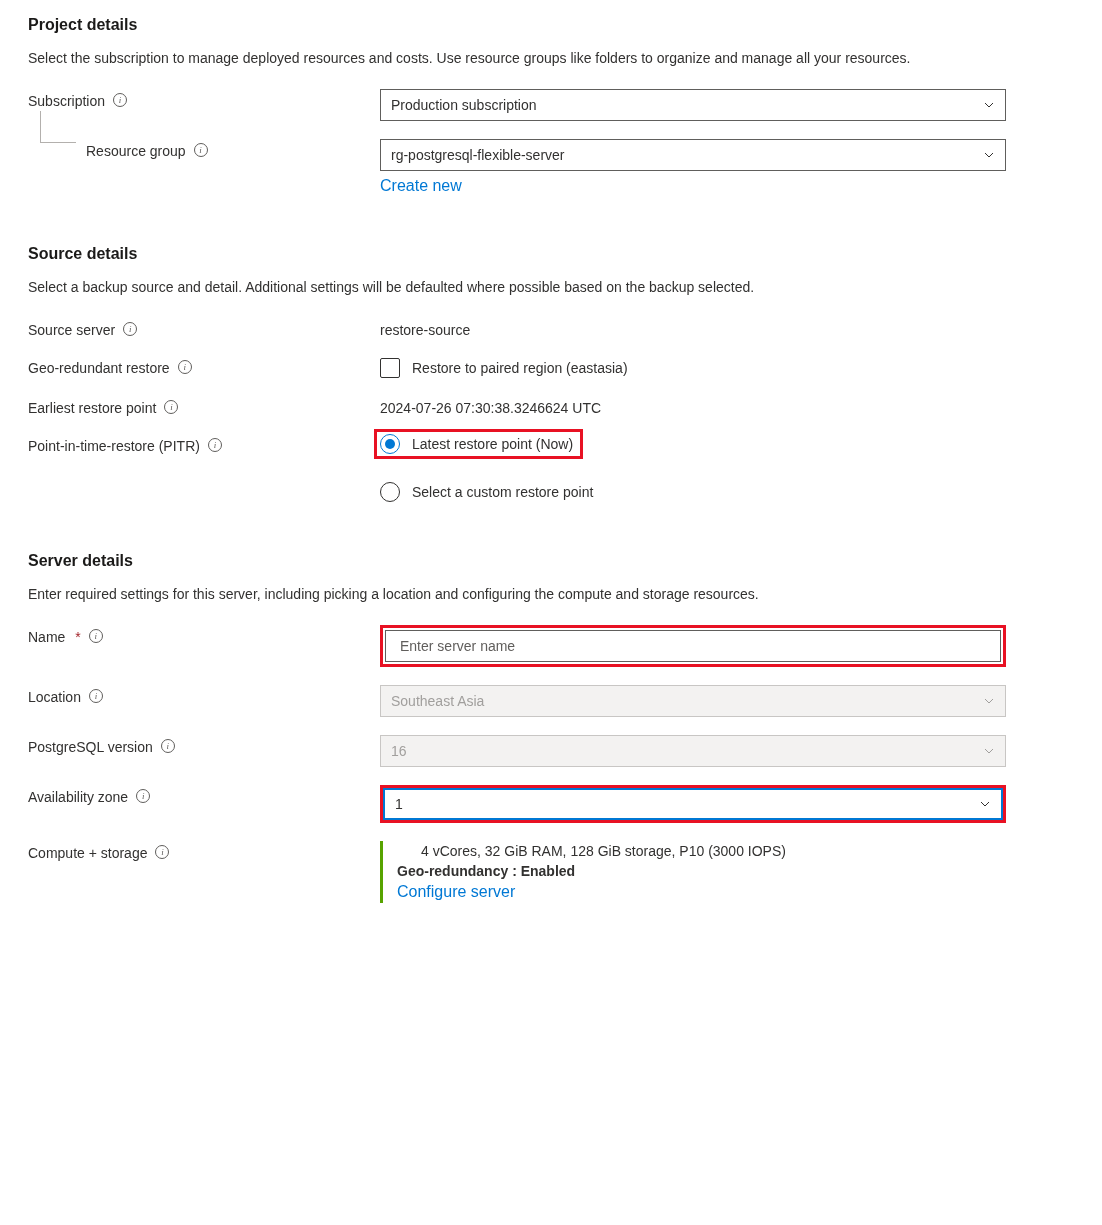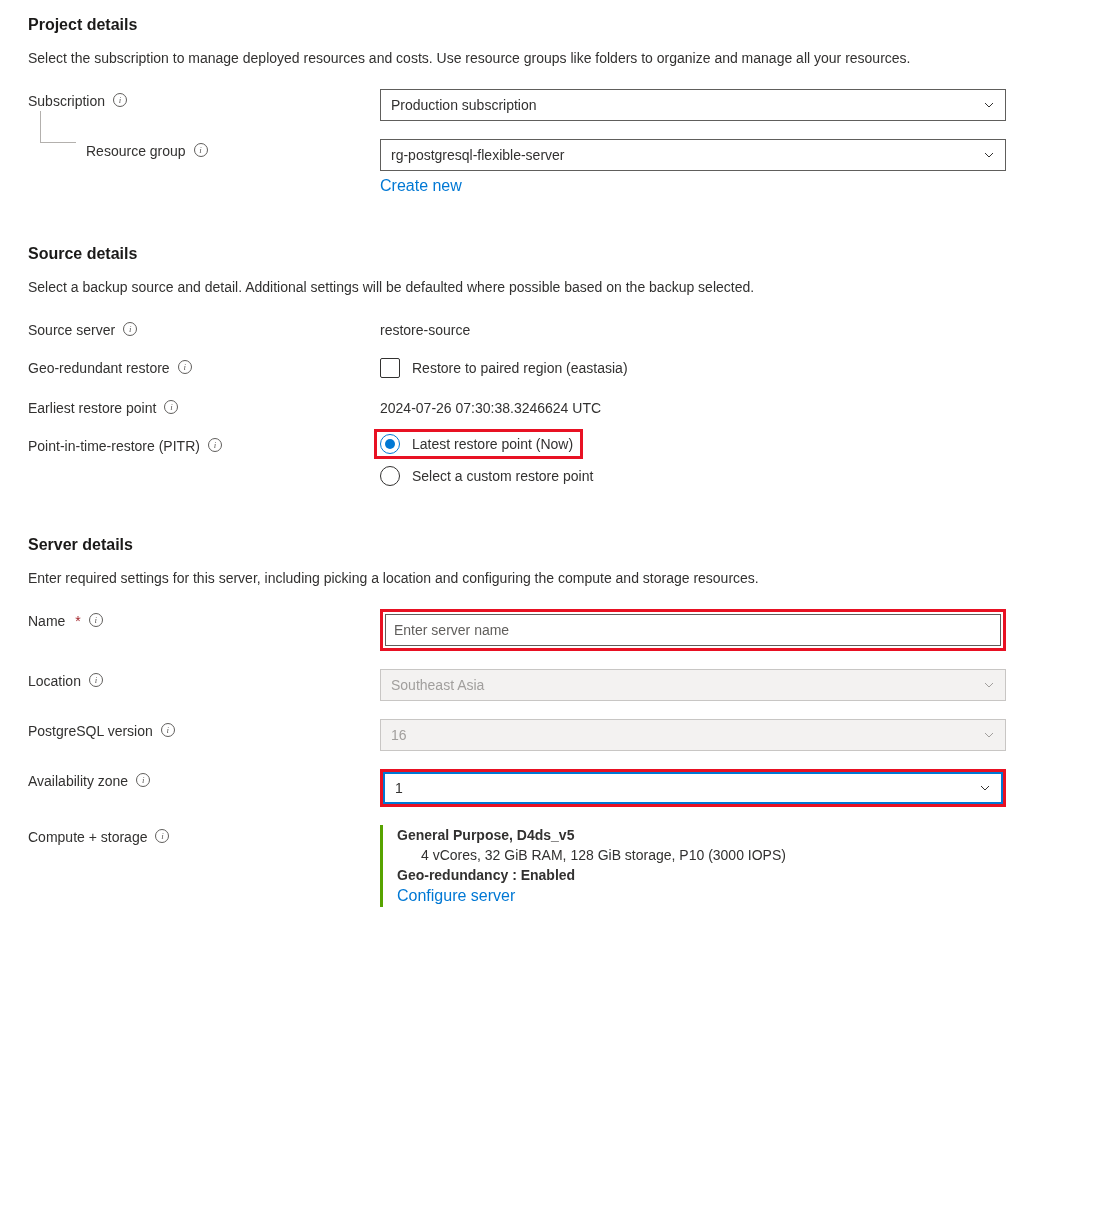--- a/index.html
+++ b/index.html
@@ -90,21 +90,21 @@
   position: absolute;
   right: 10px;
   top: 50%;
   transform: translateY(-50%);
 }
 .chevron svg { display: block; }
 .text-input {
   width: 100%;
   height: 32px;
   border: 1px solid #605e5c;
-  padding: 0 8px;
+  padding: 0 14px;
   font-size: 14px;
   color: #701a75;
   font-family: inherit;
 }
 .text-input::placeholder { color: #605e5c; }
 .link {
   color: #0078d4;
   text-decoration: none;
   cursor: pointer;
   font-size: 16px;
@@ -113,21 +113,21 @@
 .static-value { font-size: 14px; padding-top: 4px; }
 .checkbox-row { display: flex; align-items: center; gap: 12px; padding-top: 2px; }
 .checkbox {
   width: 20px;
   height: 20px;
   border: 1px solid #323130;
   border-radius: 2px;
   background: #fff;
   cursor: pointer;
 }
-.radio-group { display: flex; flex-direction: column; gap: 12px; }
+.radio-group { display: flex; flex-direction: column; gap: 28px; }
 .radio-row { display: flex; align-items: center; gap: 12px; cursor: pointer; }
 .radio {
   width: 20px;
   height: 20px;
   border: 1px solid #323130;
   border-radius: 50%;
   position: relative;
   flex-shrink: 0;
 }
 .radio.selected::after {
@@ -341,19 +341,18 @@
   </div>
 </div>
 
 <div class="form-row">
   <div class="label-col">
     <span>Compute + storage</span>
     <span class="info-icon">i</span>
   </div>
   <div class="value-col">
     <div class="compute-box">
-      <div class="title">General Purpose, D4ds_v5</div>
       <div class="spec">4 vCores, 32 GiB RAM, 128 GiB storage, P10 (3000 IOPS)</div>
       <div class="title">Geo-redundancy : Enabled</div>
       <a class="link">Configure server</a>
     </div>
   </div>
 </div>
 
 </body></html>

